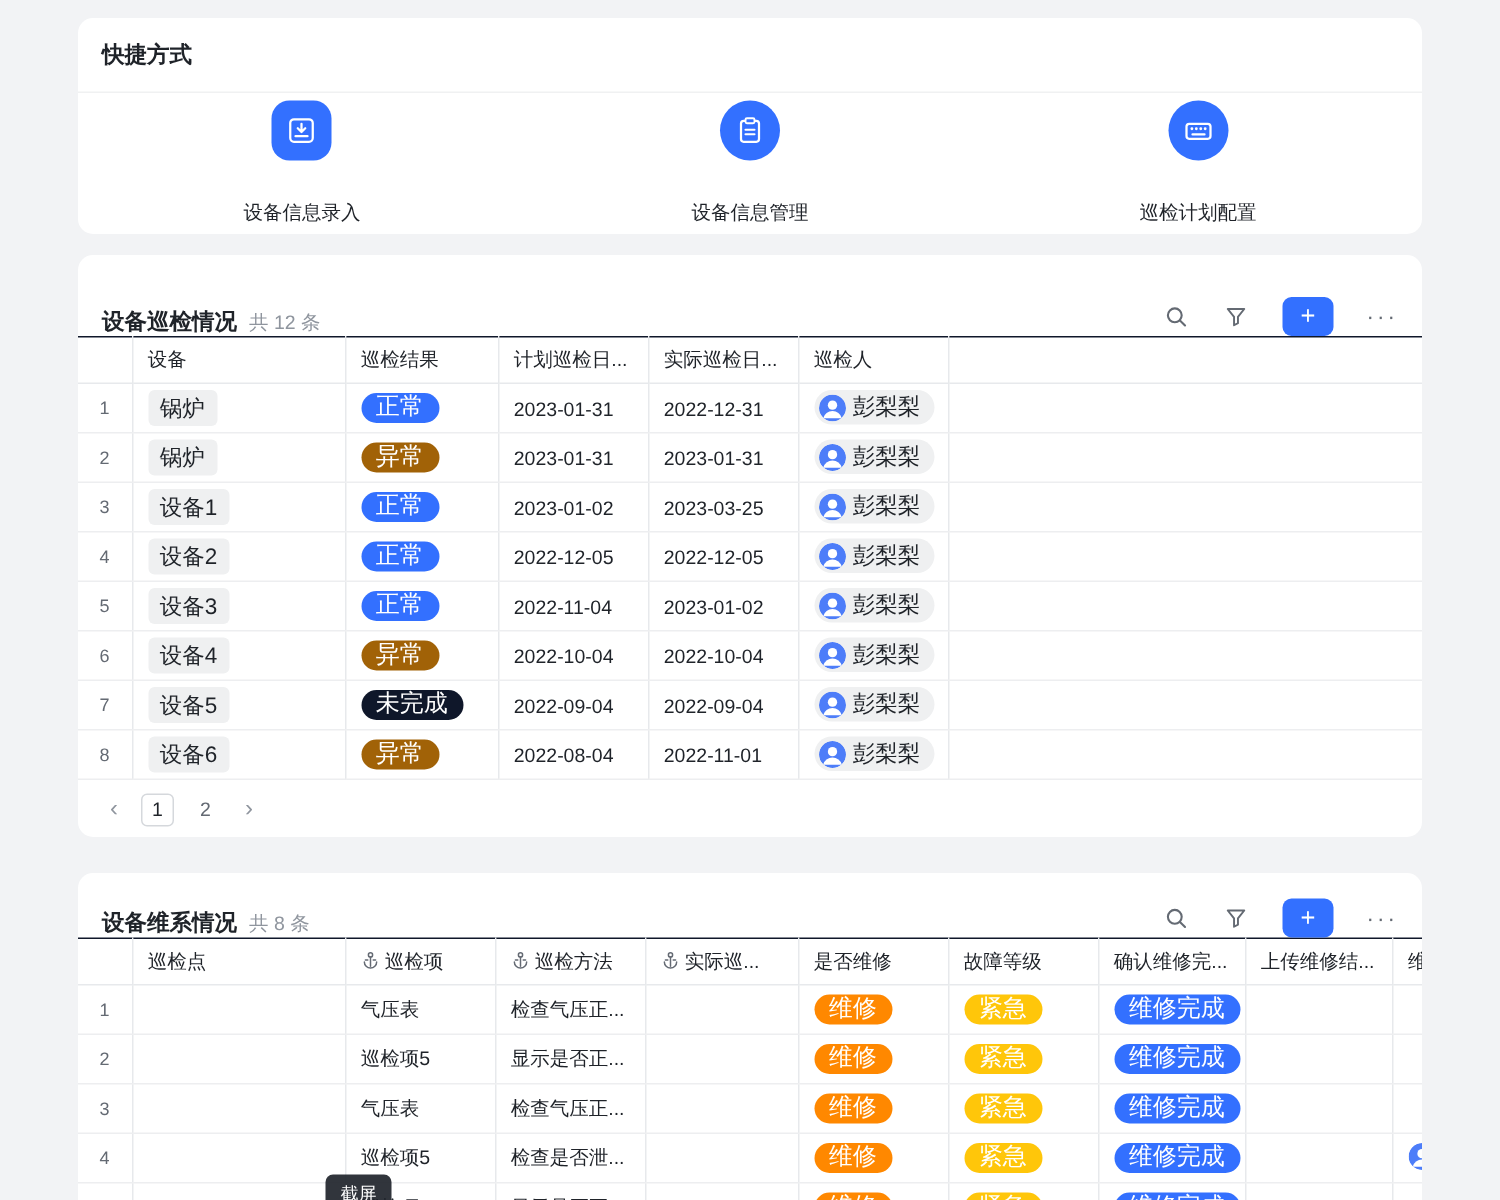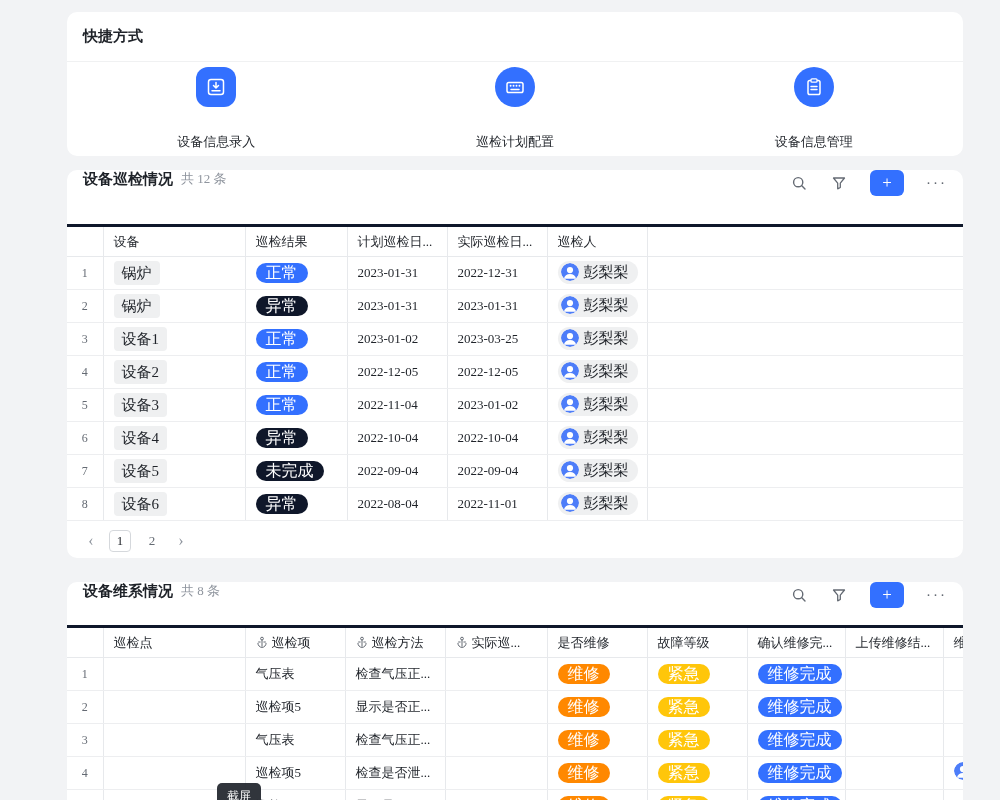--- a/index.html
+++ b/index.html
@@ -7,62 +7,62 @@
   body {
     background:#f2f3f5;
     font-family:"Liberation Sans","DejaVu Sans",sans-serif;
     color:#1f2329;
     position:relative;
     overflow:hidden;
   }
   .page { position:relative; width:1000px; height:800px; }
 
   .card {
-    position:absolute; left:67px; width:896px;
-    background:#fff; border-radius:10px;font-family:Liberation Serif, serif;
+    position:absolute; left:52px; width:896px;
+    background:#fff; border-radius:10px;
   }
   .card-shortcuts   { top:12px;  height:144px; }
   .card-inspection  { top:170px; height:388px; overflow:hidden; }
   .card-maintenance { top:582px; height:330px; overflow:hidden; }
 
   
   .sc-title-row { height:50px; display:flex; align-items:center; padding:0 16px; border-bottom:1px solid #f0f1f2; }
   .card-title { font-size:15px; font-weight:700; color:#1f2329; }
   .sc-grid { display:flex; height:93px; align-items:center; }
   .shortcut { flex:1; display:flex; flex-direction:column; align-items:center; gap:26px; cursor:pointer; }
   .sc-icon { width:40px; height:40px; display:flex; align-items:center; justify-content:center; }
   .sc-icon.round  { border-radius:50%; }
   .sc-icon.square { border-radius:12px; }
   .bg-blue   { background:#3370ff; }
   .bg-indigo { background:#4954e6; }
   .sc-label { font-size:13px; color:#1f2329; }
 
   
-  .tbl-head { display:flex; align-items:flex-start; padding:0 16px; }
+  .tbl-head { display:flex; align-items:flex-end; padding:0 16px; }
   .card-inspection  .tbl-head { height:54px; }
   .card-maintenance .tbl-head { height:43px; }
   .tbl-count { font-size:13px; color:#8f959e; margin-left:8px; }
   .tbl-actions { margin-left:auto; display:flex; align-items:center; gap:22px; }
   .icon-btn { width:18px; height:18px; display:flex; align-items:center; justify-content:center; cursor:pointer; }
   .add-btn { width:34px; height:26px; background:#3370ff; border-radius:6px; color:#fff;
              font-size:17px; line-height:24px; display:flex; align-items:center; justify-content:center; cursor:pointer; }
   .more-btn { color:#646a73; font-size:15px; letter-spacing:2px; cursor:pointer; }
 
   table { width:100%; border-collapse:collapse; table-layout:fixed; font-size:13px; }
   th { font-weight:400; text-align:left; color:#1f2329; }
-  thead th { border-top:3px solid #0f172a; border-bottom:1px solid #e7e9ec; height:31px; }
+  thead th { border-top:1px solid #0f172a; border-bottom:1px solid #e7e9ec; height:31px; }
   tbody td { border-bottom:1px solid #edeef0; height:33px; }
   th, td { padding:0 10px; border-right:1px solid #e7e9ec; overflow:hidden; white-space:nowrap; }
   th:last-child, td:last-child { border-right:none; }
   th.num, td.num { text-align:center; color:#646a73; font-size:12px; padding:0 2px; }
 
   .chip { display:inline-block; background:#eff0f1; border-radius:4px; padding:2.5px 8px; font-size:15px; }
   .badge { display:inline-block; color:#fff; font-size:16px; line-height:20px; padding:0 10px; border-radius:10px; }
   .b-blue   { background:#3370ff; }
-  .b-red    { background:#0f172a; }
+  .b-red    { background:#a16207; }
   .b-green  { background:#0f172a; }
   .b-orange { background:#ff8800; }
   .b-yellow { background:#ffc60a; }
 
   .person { display:inline-flex; align-items:center; gap:5px; background:#eff0f1;
             border-radius:12px; padding:2px 9px 2px 3px; font-size:15px; }
   .avatar { width:18px; height:18px; border-radius:50%; overflow:hidden; flex:none; display:inline-block; }
   .avatar svg { display:block; }
 
   .lk { margin-right:4px; vertical-align:-1px; }
@@ -114,39 +114,39 @@
             <rect x="3.5" y="3.5" width="15" height="15" rx="2.5" stroke="#fff" stroke-width="1.5"></rect>
             <path d="M11 6.5v5.3M8.5 9.5l2.5 2.5 2.5-2.5" stroke="#fff" stroke-width="1.5" stroke-linecap="round" stroke-linejoin="round"></path>
             <path d="M7 14.8h8" stroke="#fff" stroke-width="1.5" stroke-linecap="round"></path>
           </svg>
         </span>
         <span class="sc-label">设备信息录入</span>
       </div>
       <div class="shortcut">
         <span class="sc-icon round bg-blue">
           <svg width="22" height="22" viewBox="0 0 22 22" fill="none">
+            <rect x="5" y="4.5" width="12" height="14" rx="1.8" stroke="#fff" stroke-width="1.5"></rect>
+            <rect x="8" y="2.8" width="6" height="3.4" rx="1" fill="#3370ff" stroke="#fff" stroke-width="1.3"></rect>
+            <path d="M8 10.5h6M8 13.5h6" stroke="#fff" stroke-width="1.4" stroke-linecap="round"></path>
+          </svg>
+        </span>
+        <span class="sc-label">设备信息管理</span>
+      </div>
+      <div class="shortcut">
+        <span class="sc-icon round bg-blue">
+          <svg width="22" height="22" viewBox="0 0 22 22" fill="none">
             <rect x="3" y="6.5" width="16" height="10" rx="1.8" stroke="#fff" stroke-width="1.5"></rect>
             <circle cx="6.6" cy="9.8" r="0.95" fill="#fff"></circle>
             <circle cx="9.55" cy="9.8" r="0.95" fill="#fff"></circle>
             <circle cx="12.5" cy="9.8" r="0.95" fill="#fff"></circle>
             <circle cx="15.45" cy="9.8" r="0.95" fill="#fff"></circle>
             <path d="M7 13.6h8" stroke="#fff" stroke-width="1.5" stroke-linecap="round"></path>
           </svg>
         </span>
         <span class="sc-label">巡检计划配置</span>
-      </div>
-      <div class="shortcut">
-        <span class="sc-icon round bg-blue">
-          <svg width="22" height="22" viewBox="0 0 22 22" fill="none">
-            <rect x="5" y="4.5" width="12" height="14" rx="1.8" stroke="#fff" stroke-width="1.5"></rect>
-            <rect x="8" y="2.8" width="6" height="3.4" rx="1" fill="#3370ff" stroke="#fff" stroke-width="1.3"></rect>
-            <path d="M8 10.5h6M8 13.5h6" stroke="#fff" stroke-width="1.4" stroke-linecap="round"></path>
-          </svg>
-        </span>
-        <span class="sc-label">设备信息管理</span>
       </div>
     </div>
   </section>
 
   <section class="card card-inspection">
     <div class="tbl-head">
       <span class="card-title">设备巡检情况</span>
       <span class="tbl-count">共 12 条</span>
       <div class="tbl-actions">
         <span class="icon-btn">

